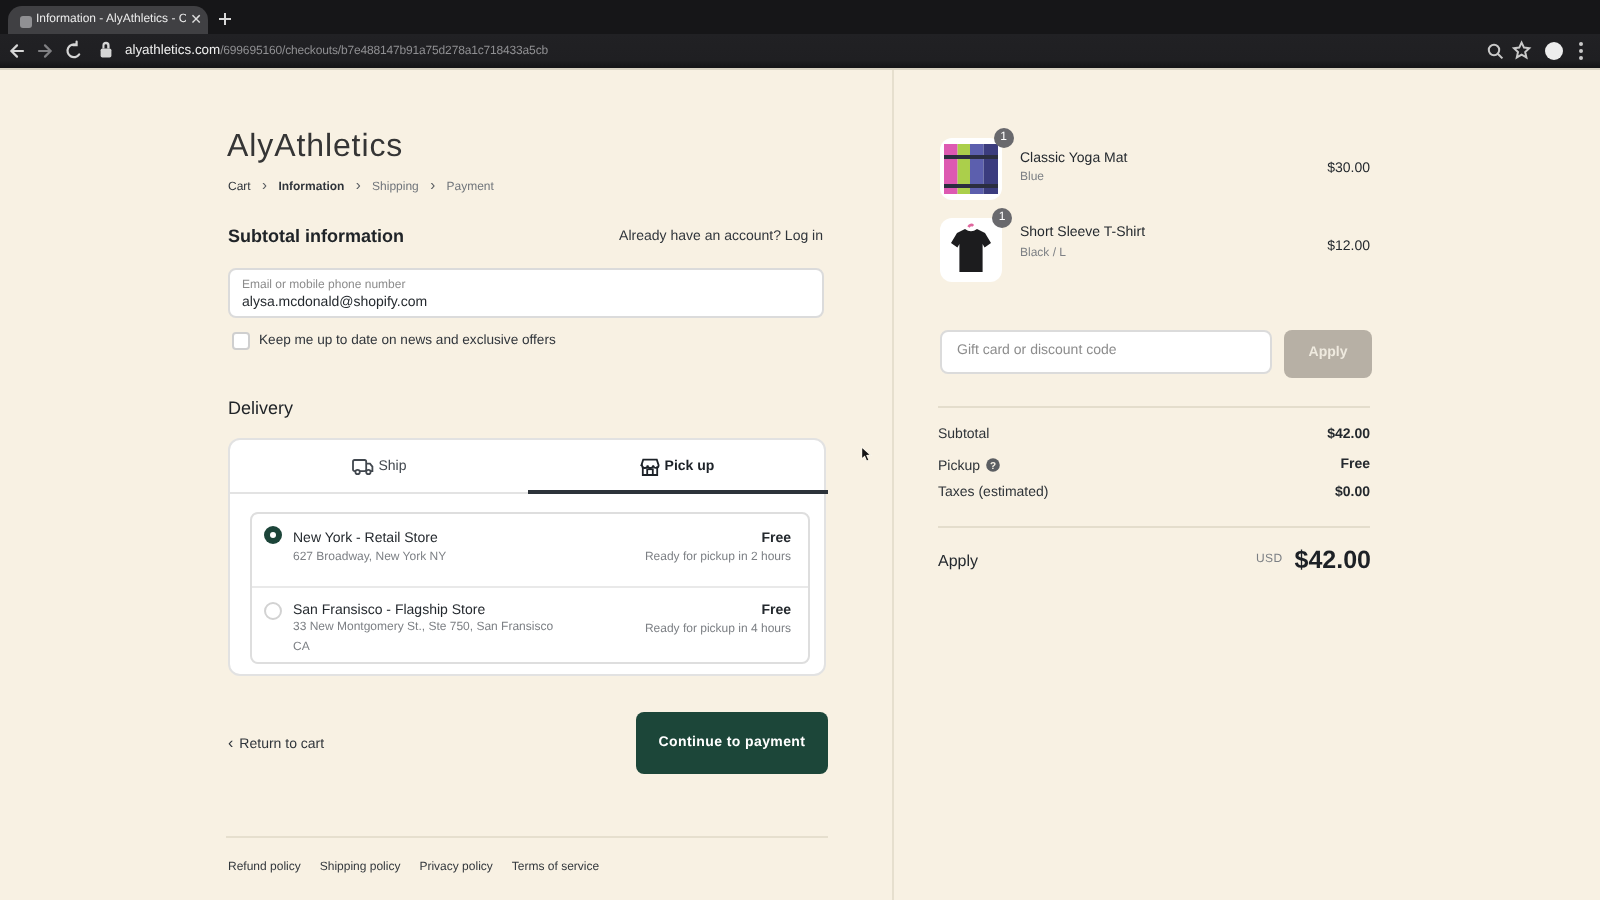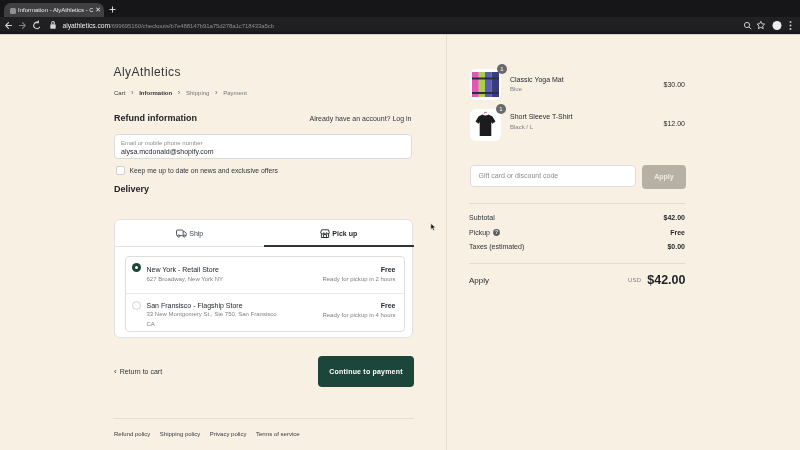--- a/index.html
+++ b/index.html
@@ -15,32 +15,32 @@
   
   #toolbar { position:absolute; left:0; top:17px; width:800px; height:17px; background:linear-gradient(#212124 0px, #1f1f22 13px, #141417 17px); }
   #toolbar svg { position:absolute; left:0; top:0; }
   #urltext { position:absolute; left:62.5px; top:4.5px; font-size:6.7px; color:#8f8f92; white-space:nowrap; }
   #urltext b { color:#efefef; font-weight:normal; } #upath { font-size:6px; letter-spacing:-0.08px; }
   #chromeline { position:absolute; left:0; top:34px; width:800px; height:1px; background:#d9d2c3; }
   
   #page { position:absolute; left:0; top:35px; width:800px; height:415px; background:#f8f1e3; }
   #sidebarline { position:absolute; left:446px; top:0; width:1px; height:415px; background:#e6dfce; }
   
-  #shopname { position:absolute; left:113.5px; top:30px; font-size:12px; color:#353535; letter-spacing:0.45px; }
+  #shopname { position:absolute; left:113.5px; top:30px; font-size:16px; color:#353535; letter-spacing:0.45px; }
   #crumbs { position:absolute; left:114px; top:53.5px; font-size:6px; line-height:7px; color:#30353b; }
   #crumbs .sep { color:#595d62; margin:0 4px; font-size:7.5px; position:relative; top:0.5px; }
   #crumbs .dim { color:#70757b; }
   #contact { position:absolute; left:114px; top:78px; font-size:9px; font-weight:bold; color:#202428; }
   #haveacct { position:absolute; right:388.5px; top:80px; font-size:7px; color:#30353b; }
   #emailbox { position:absolute; left:114px; top:99px; width:298px; height:25px; background:#fff; border:1px solid #dbdbdb; border-radius:4px; }
   #emailbox .lab { position:absolute; left:6px; top:4.5px; font-size:6px; color:#8c8c8c; }
   #emailbox .val { position:absolute; left:6px; top:12.5px; font-size:7px; color:#24292e; }
   #chk { position:absolute; left:116px; top:131px; width:9px; height:9px; background:#fff; border:1px solid #cfcfcf; border-radius:2px; }
   #chklab { position:absolute; left:129.5px; top:131.5px; font-size:6.8px; line-height:7.5px; color:#30353b; }
-  #delivery { position:absolute; left:114px; top:149px; font-size:9px; font-weight:bold; color:#202428; }
+  #delivery { position:absolute; left:114px; top:164px; font-size:9px; font-weight:normal; color:#202428; }
   #card { position:absolute; left:114px; top:184px; width:298.5px; height:118.5px; background:#fff; border:1px solid #e2e2e2; border-radius:6px; }
   .tab-half { position:absolute; top:0; height:26px; display:flex; align-items:center; justify-content:center; gap:2.5px; }
   #tabship { left:0; width:149px; color:#41474e; font-size:7px; }
   #tabpick { left:149px; width:149px; color:#1d2228; font-size:7px; font-weight:bold; }
   #shipline { position:absolute; left:0; top:26px; width:149px; height:1px; background:#e3e3e3; }
   #pickline { position:absolute; left:149px; top:24.5px; width:149.5px; height:2.5px; background:#2d333a; }
   #optbox { position:absolute; left:9.5px; top:35.5px; width:280px; height:76px; border:1px solid #dedede; border-radius:4px; background:#fff; }
   .radio { position:absolute; left:6px; width:9px; height:9px; border-radius:50%; }
   .r-on { background:#1c4439; }
   .r-on::after { content:""; position:absolute; left:3px; top:3px; width:3px; height:3px; background:#fff; border-radius:50%; }
@@ -110,21 +110,21 @@
     </svg>
     <div id="urltext"><b>alyathletics.com</b><span id="upath">/699695160/checkouts/b7e488147b91a75d278a1c718433a5cb</span></div>
   </div>
   <div id="chromeline"></div>
 
   <div id="page">
     <div id="sidebarline"></div>
 
     <div id="shopname">AlyAthletics</div>
     <div id="crumbs">Cart <span class="sep">›</span> <b>Information</b> <span class="sep">›</span> <span class="dim">Shipping</span> <span class="sep">›</span> <span class="dim">Payment</span></div>
-    <div id="contact">Refund information</div>
+    <div id="contact">Subtotal information</div>
     <div id="haveacct">Already have an account? Log in</div>
     <div id="emailbox">
       <div class="lab">Email or mobile phone number</div>
       <div class="val">alysa.mcdonald@shopify.com</div>
     </div>
     <div id="chk"></div>
     <div id="chklab">Keep me up to date on news and exclusive offers</div>
     <div id="delivery">Delivery</div>
     <div id="card">
       <div id="tabship" class="tab-half">

